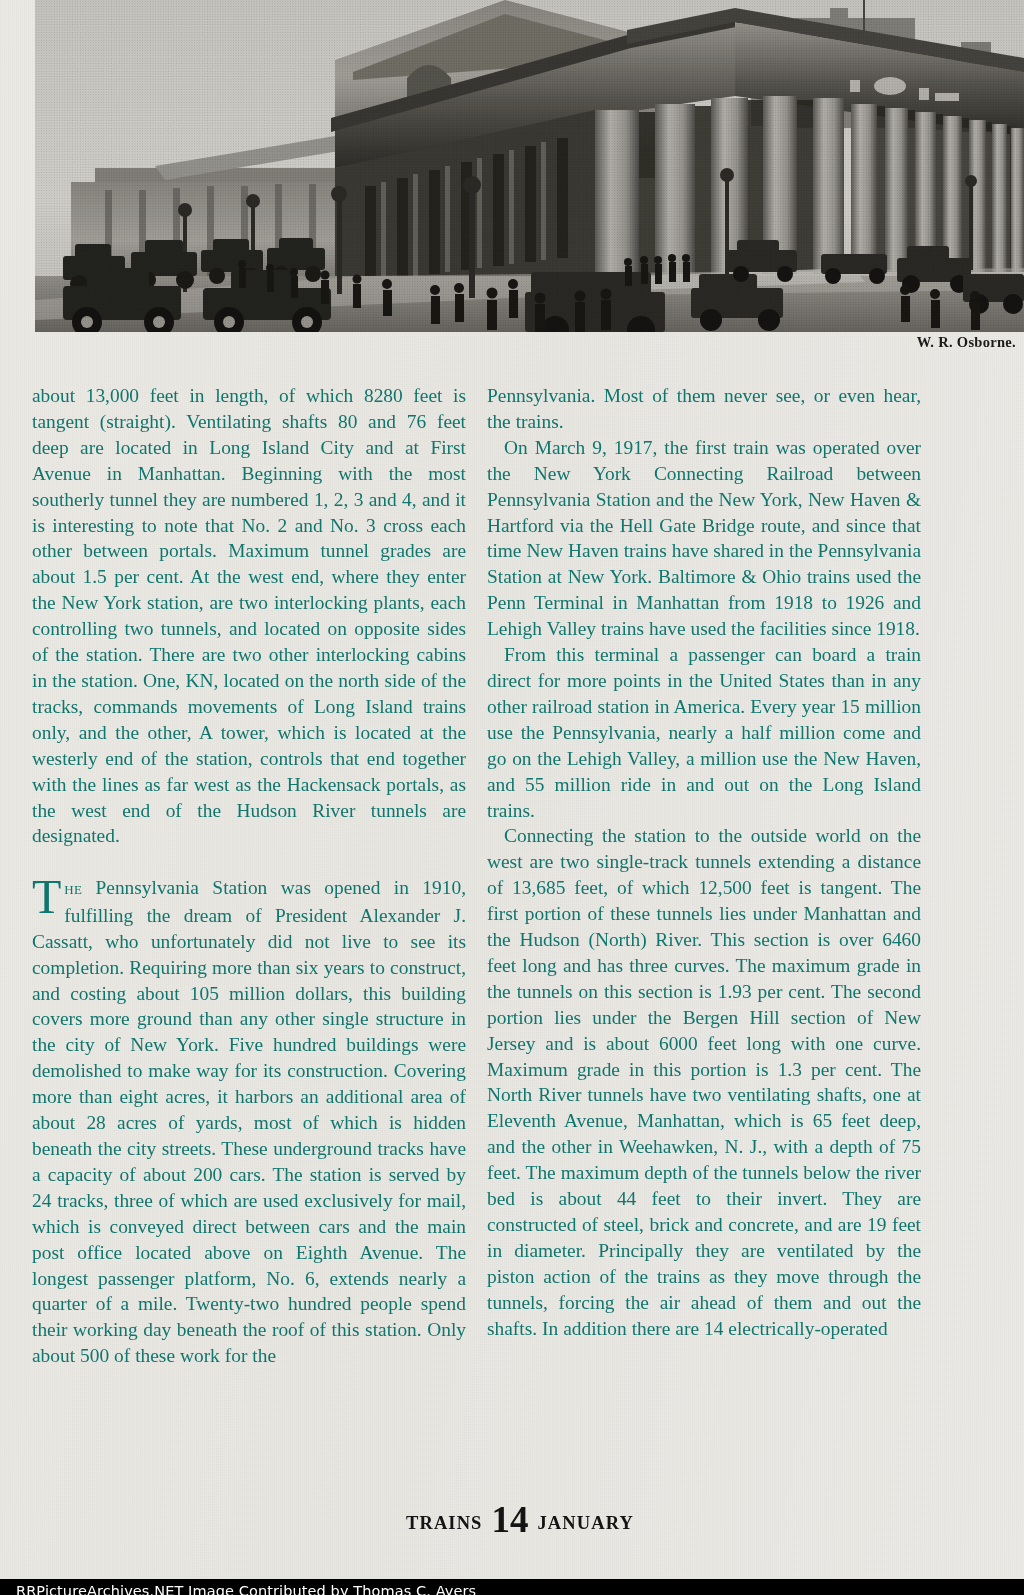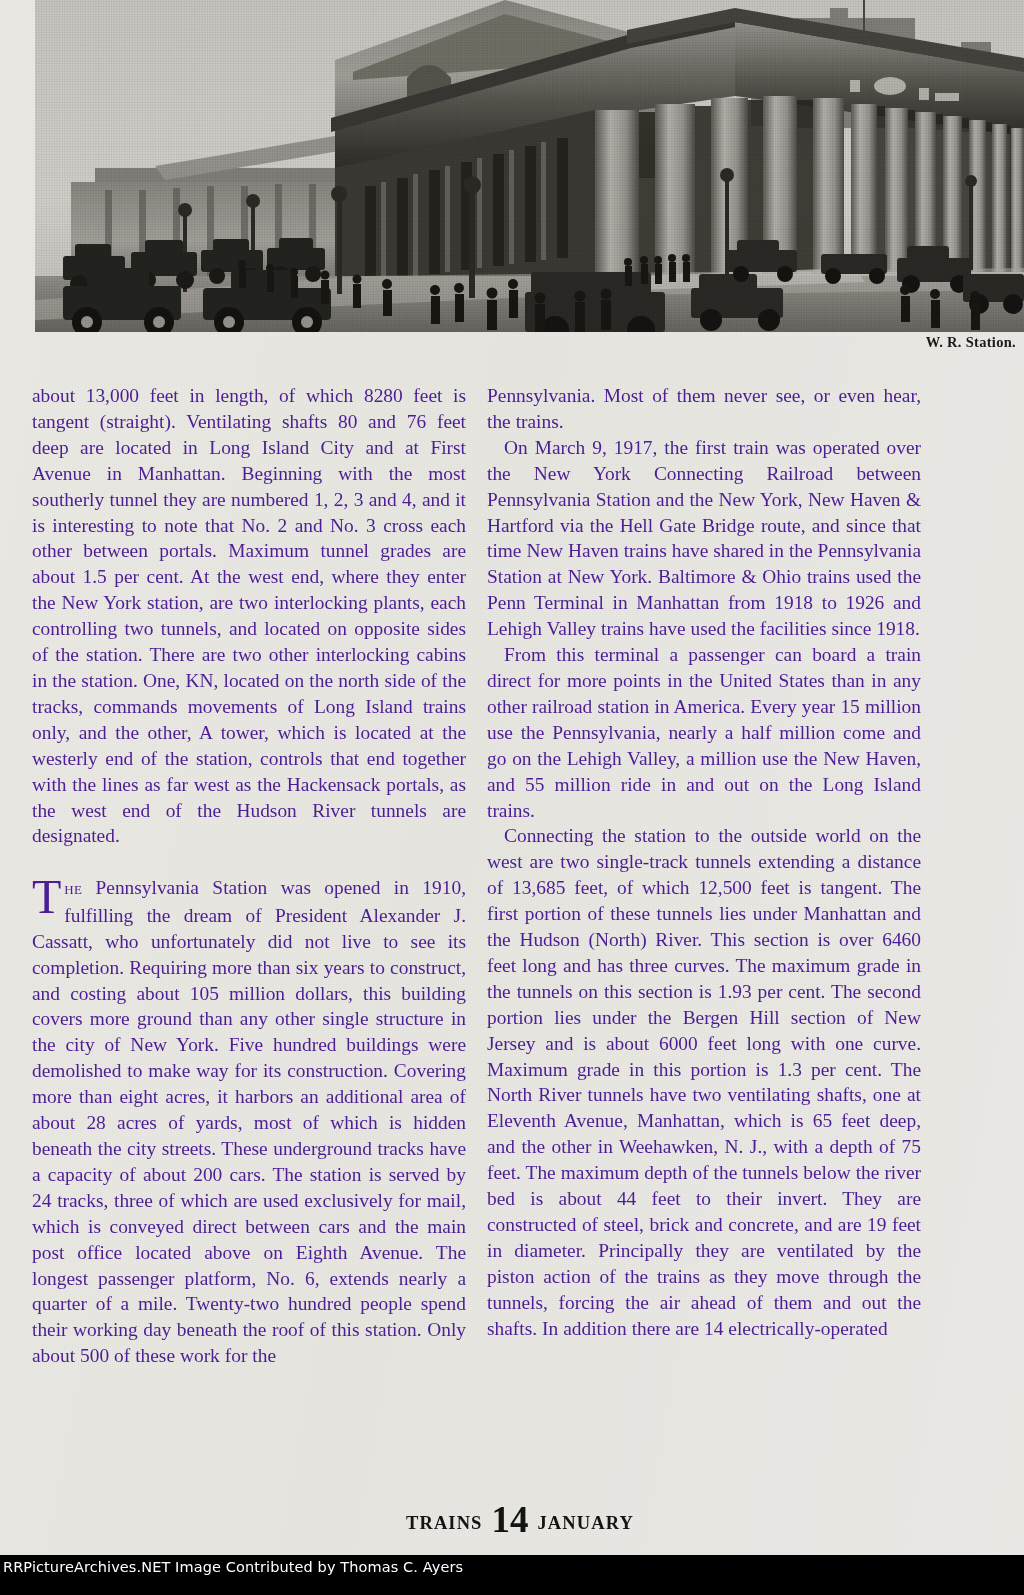--- a/index.html
+++ b/index.html
@@ -44,21 +44,21 @@
 
   
   .cols{
     position:absolute;left:32px;top:383px;
     width:892px;height:1100px;
   }
   .col{
     position:absolute;top:0;width:434px;
     font-size:19.4px;
     line-height:25.9px;
-    color:#4c1d95;
+    color:#0f766e;
     text-align:justify;
     -webkit-hyphens:none;hyphens:none;
     word-spacing:.1px;
   }
   .col.left{left:0;}
   .col.right{left:455px;}
   .col p{margin:0;text-indent:0;}
   .col p.indent{text-indent:17px;font-family:Liberation Serif, serif;}
   .col p.spaced{margin-top:25.6px;}
 
@@ -90,27 +90,27 @@
   .footer .pg{
     font-family:"Liberation Serif", serif;
     font-size:37px;font-weight:700;
     letter-spacing:0px;
     margin:0 9px;
     vertical-align:-3px;
   }
 
   
   .watermark{
-    position:absolute;left:0;bottom:0;width:1024px;height:40px;
+    position:absolute;left:0;bottom:0;width:1024px;height:16px;
     background:#000;
     color:#fff;
     font-family:"DejaVu Sans", sans-serif;
     font-size:14.5px;
     line-height:24px;
-    padding-left:3px;
+    padding-left:16px;
     box-sizing:border-box;
     letter-spacing:.1px;
   }
 </style>
 </head>
 <body>
 
 <div class="page"></div>
 
 <div class="photo-wrap">
@@ -432,21 +432,21 @@
           <rect x="936" y="302" width="9" height="28"></rect>
           <circle cx="940" cy="296" r="5"></circle>
         </g>
     </g>
 
     <rect x="0" y="0" width="989" height="332" fill="#1a1a18" opacity="0.06"></rect>
   </svg>
   <div class="halftone"></div>
 </div>
 
-<div class="credit">W. R. Station.</div>
+<div class="credit">W. R. Osborne.</div>
 
 <div class="cols">
 
   <div class="col left">
     <p>about 13,000 feet in length, of which 8280 feet is tangent (straight). Ventilating shafts 80 and 76 feet deep are located in Long Island City and at First Avenue in Manhattan. Beginning with the most southerly tunnel they are numbered 1, 2, 3 and 4, and it is interesting to note that No. 2 and No. 3 cross each other between portals. Maximum tunnel grades are about 1.5 per cent. At the west end, where they enter the New York station, are two interlocking plants, each controlling two tunnels, and located on opposite sides of the station. There are two other interlocking cabins in the station. One, KN, located on the north side of the tracks, commands movements of Long Island trains only, and the other, A tower, which is located at the westerly end of the station, controls that end together with the lines as far west as the Hackensack portals, as the west end of the Hudson River tunnels are designated.</p>
     <p class="spaced dropcap-para"><span class="dropcap">T</span><span class="smallcaps">HE</span><span> Pennsylvania Station was opened in 1910, fulfilling the dream of President Alexander J. Cassatt, who unfortunately did not live to see its completion. Requiring more than six years to construct, and costing about 105 million dollars, this building covers more ground than any other single structure in the city of New York. Five hundred buildings were demolished to make way for its construction. Covering more than eight acres, it harbors an additional area of about 28 acres of yards, most of which is hidden beneath the city streets. These underground tracks have a capacity of about 200 cars. The station is served by 24 tracks, three of which are used exclusively for mail, which is conveyed direct between cars and the main post office located above on Eighth Avenue. The longest passenger platform, No. 6, extends nearly a quarter of a mile. Twenty-two hundred people spend their working day beneath the roof of this station. Only about 500 of these work for the</span></p>
   </div>
 
   <div class="col right">
     <p>Pennsylvania. Most of them never see, or even hear, the trains.</p>

